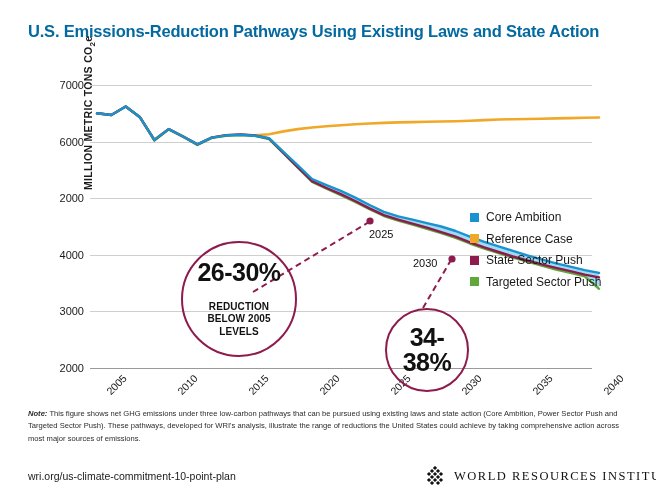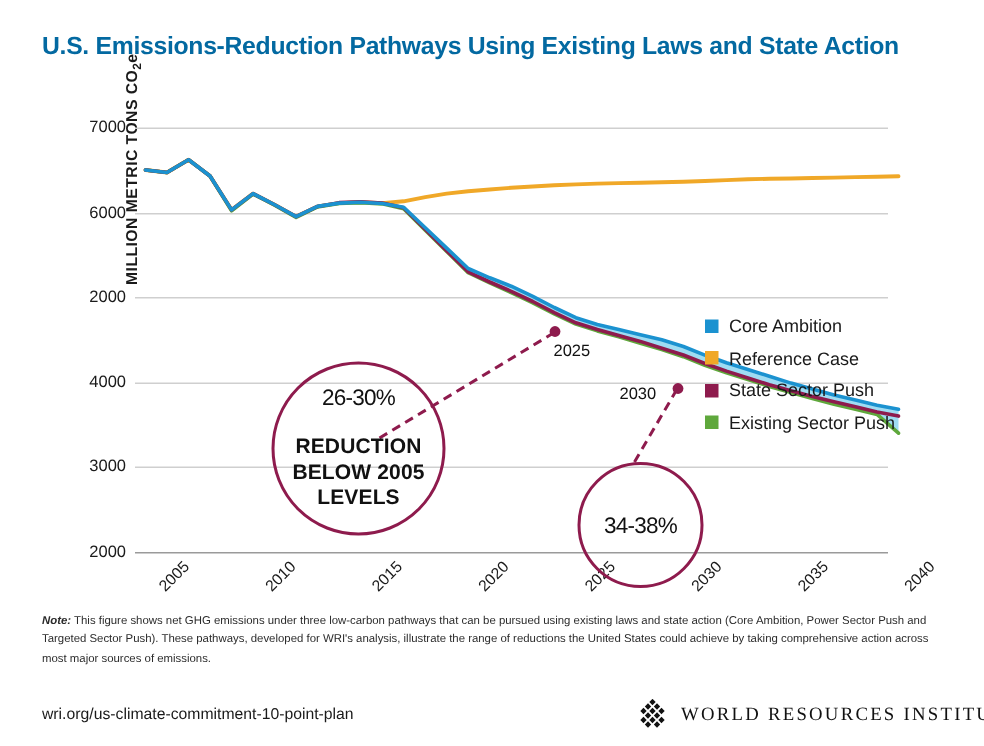--- a/index.html
+++ b/index.html
@@ -57,22 +57,22 @@
   .swatch{width:9px;height:9px;margin-right:7px;flex:0 0 auto;}
   .legend-label{font-size:12px;color:#1a1a1a;white-space:nowrap;}
 
   
   .callout{
     position:absolute;border-radius:50%;
     border:2.5px solid #8E1B4D;background:transparent;
     display:flex;flex-direction:column;align-items:center;justify-content:center;
     text-align:center;box-sizing:border-box;
   }
-  .callout-big{font-size:15px;font-weight:normal;color:#111;line-height:1;letter-spacing:-0.5px;}
-  .callout-sub{font-size:14px;font-weight:bold;color:#111;line-height:1.22;margin-top:16px;letter-spacing:0.1px;}
+  .callout-big{font-size:25px;font-weight:bold;color:#111;line-height:1;letter-spacing:-0.5px;}
+  .callout-sub{font-size:10px;font-weight:bold;color:#111;line-height:1.22;margin-top:16px;letter-spacing:0.1px;}
   .yearlab{position:absolute;font-size:11px;color:#111;white-space:nowrap;}
 
   
   .note{
     position:absolute;left:28px;top:408px;width:604px;
     font-size:7.6px;line-height:1.62;color:#2b2b2b;
   }
   .note i{font-style:italic;font-weight:bold;}
   .divider{position:absolute;left:28px;top:449px;width:604px;height:1px;background:#ffffff;}
   .url{position:absolute;left:28px;top:470px;font-size:10.5px;color:#1a1a1a;white-space:nowrap;}
@@ -133,21 +133,21 @@
       <div class="legend-row">
         <span class="swatch" style="background:#F0A828"></span>
         <span class="legend-label">Reference Case</span>
       </div>
       <div class="legend-row">
         <span class="swatch" style="background:#8E1B4D"></span>
         <span class="legend-label">State Sector Push</span>
       </div>
       <div class="legend-row">
         <span class="swatch" style="background:#5FA83C"></span>
-        <span class="legend-label">Existing Sector Push</span>
+        <span class="legend-label">Targeted Sector Push</span>
       </div>
     </div>
 
     <svg width="656" height="320" viewBox="0 0 656 320" style="position:absolute;left:0;top:0;pointer-events:none;">
       <line x1="253" y1="222" x2="369" y2="152" stroke="#8E1B4D" stroke-width="2" stroke-dasharray="6,4"></line>
       <circle cx="370" cy="151" r="3.6" fill="#8E1B4D"></circle>
       <line x1="423" y1="238" x2="451" y2="190" stroke="#8E1B4D" stroke-width="2" stroke-dasharray="6,4"></line>
       <circle cx="452" cy="189" r="3.6" fill="#8E1B4D"></circle>
     </svg>
 

